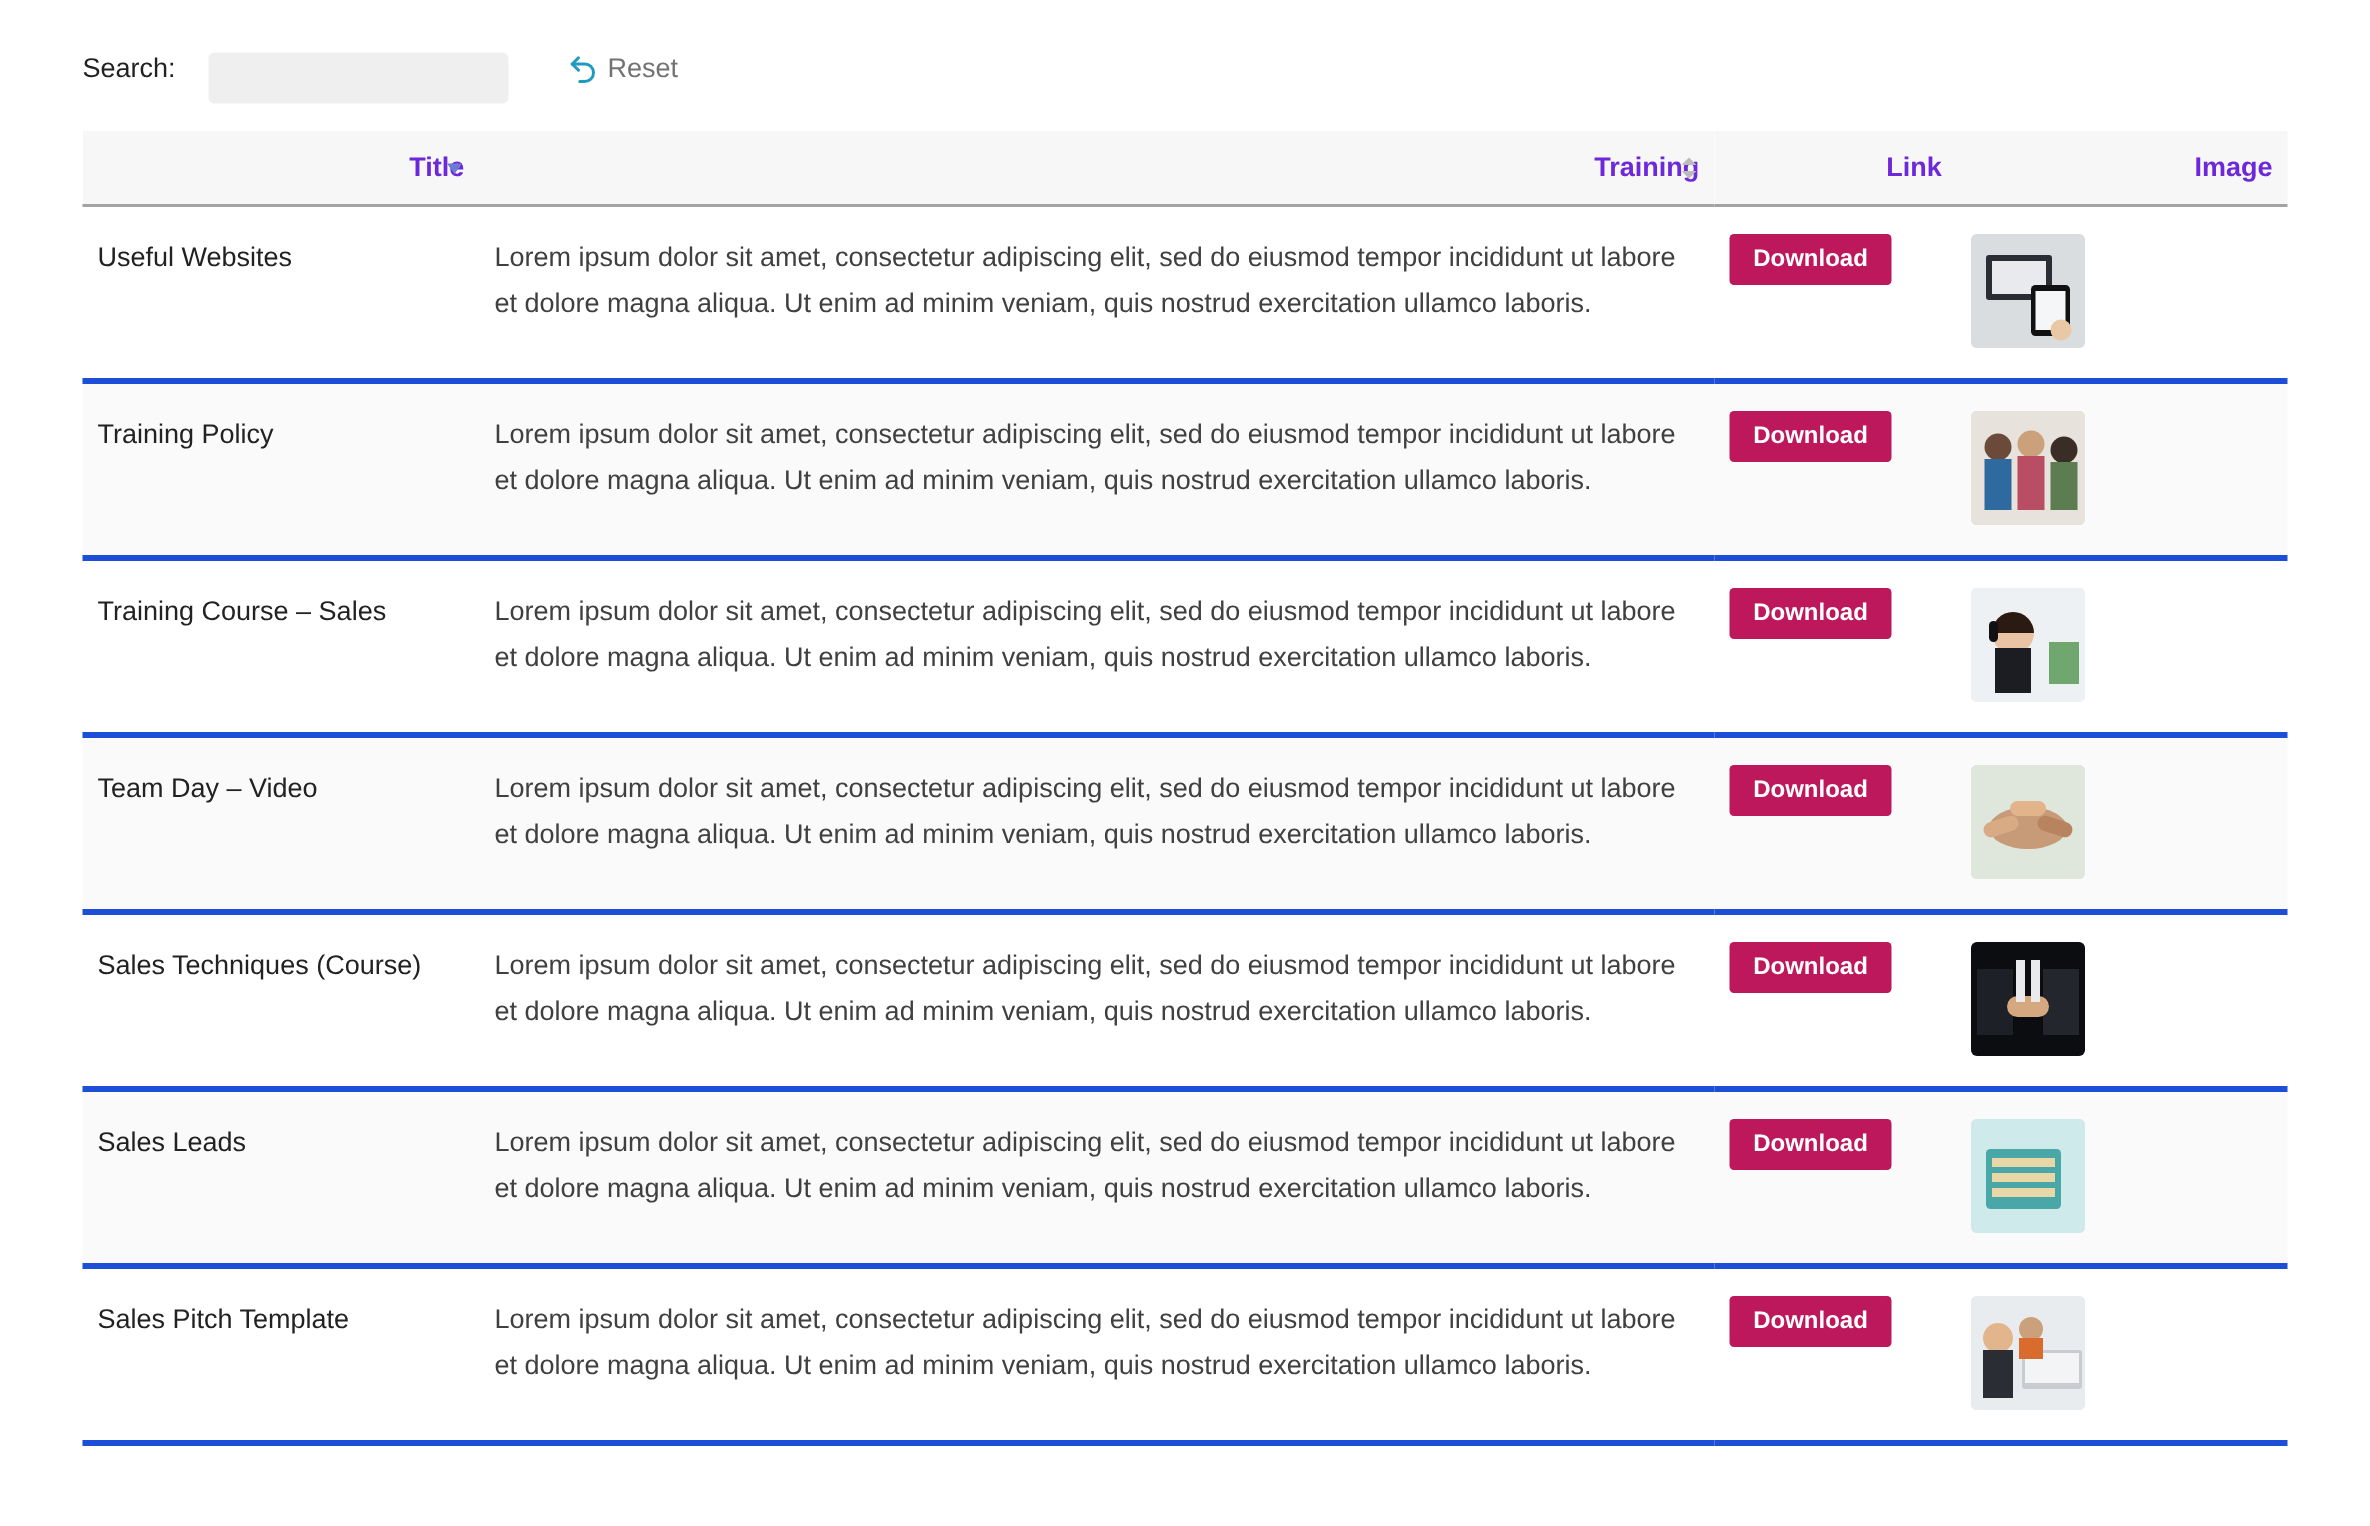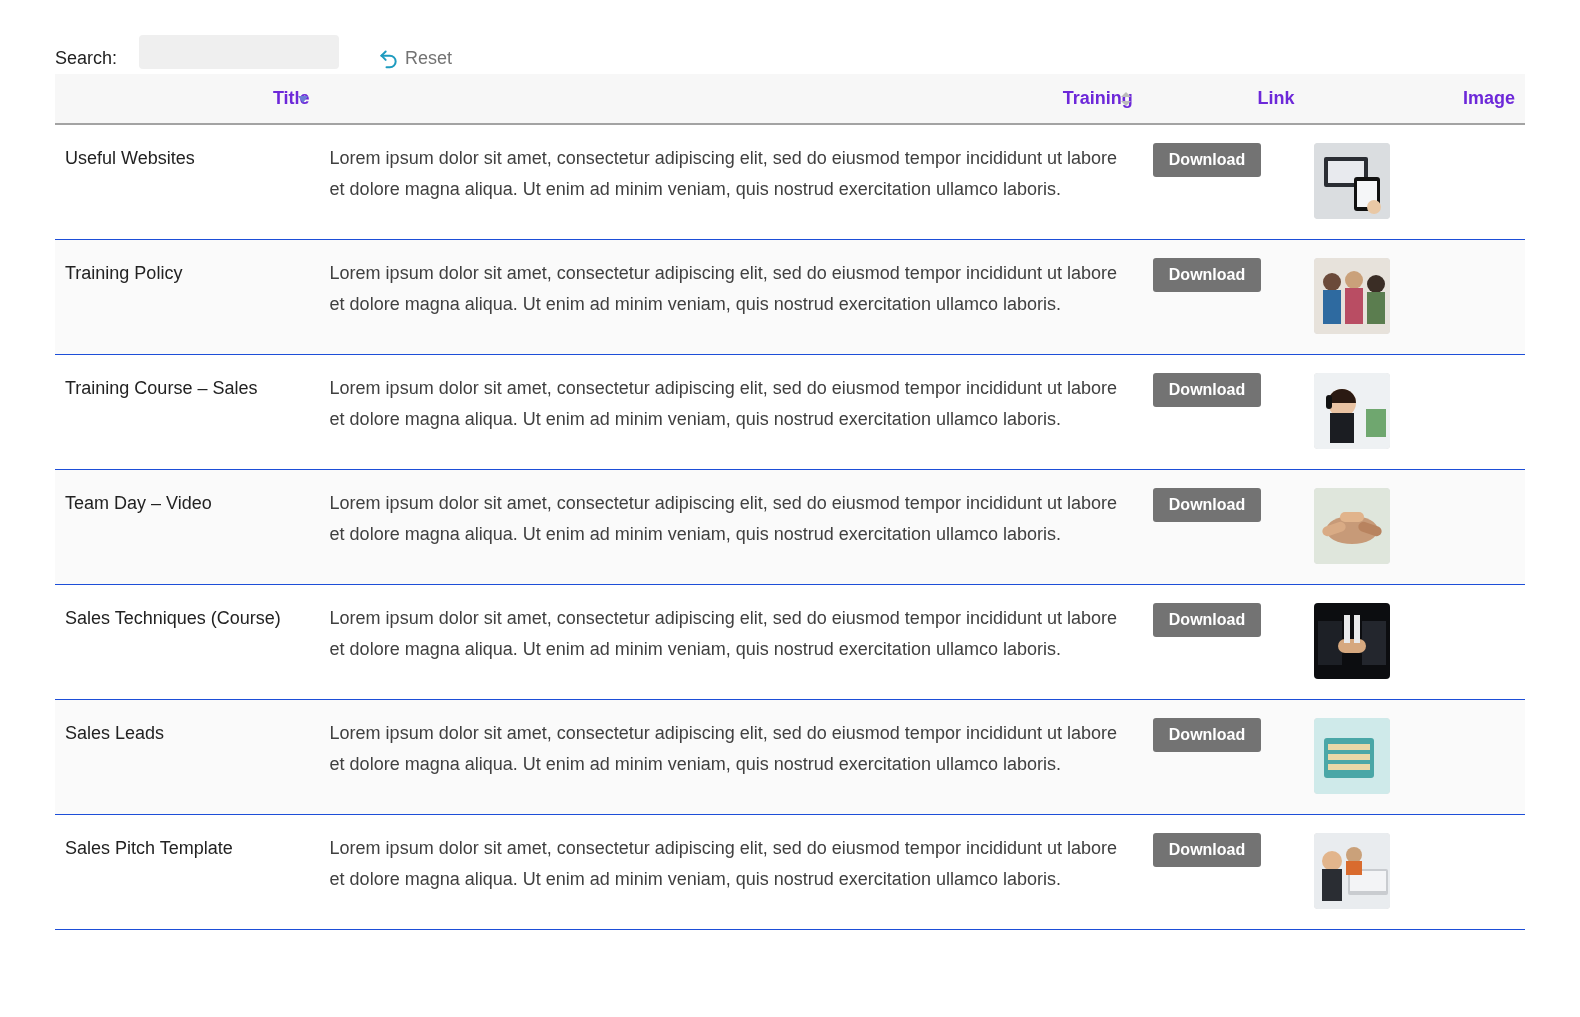--- a/index.html
+++ b/index.html
@@ -6,23 +6,23 @@
   body {
     margin: 0;
     padding: 35px 55px;
     font-family: -apple-system, BlinkMacSystemFont, "Segoe UI", "Helvetica Neue", Arial, sans-serif;
     color: #333;
     background: #fff;
     font-size: 17px;
   }
   .search-bar {
     display: flex;
-    align-items: flex-end;
+    align-items: flex-start;
     gap: 22px;
-    margin-bottom: 5px;
+    margin-bottom: 18px;
   }
   .search-label {
     font-size: 18px;
     color: #222;
   }
   .search-input {
     background: #efefef;
     border: none;
     border-radius: 4px;
     width: 200px;
@@ -70,26 +70,26 @@
   }
   .sort-desc-icon svg { display:block; }
   .sort-both-icon svg { display:block; }
   tbody tr:nth-child(even) { background: #fafafa; }
   td {
     padding: 18px 10px 20px;
     vertical-align: top;
     font-size: 18px;
     color: #333;
     line-height: 1.7;
-    border-bottom: 1px solid #1d4ed8;
+    border-bottom: 4px solid #1d4ed8;
   }
   td.title-cell { color: #222; }
   td.content-cell { color: #404040; }
   .download-btn {
-    background: #737373;
+    background: #be185d;
     color: #fff;
     border: none;
     padding: 8px 16px;
     font-size: 16px;
     font-weight: 600;
     border-radius: 3px;
     cursor: pointer;
   }
   .thumb {
     width: 76px;

